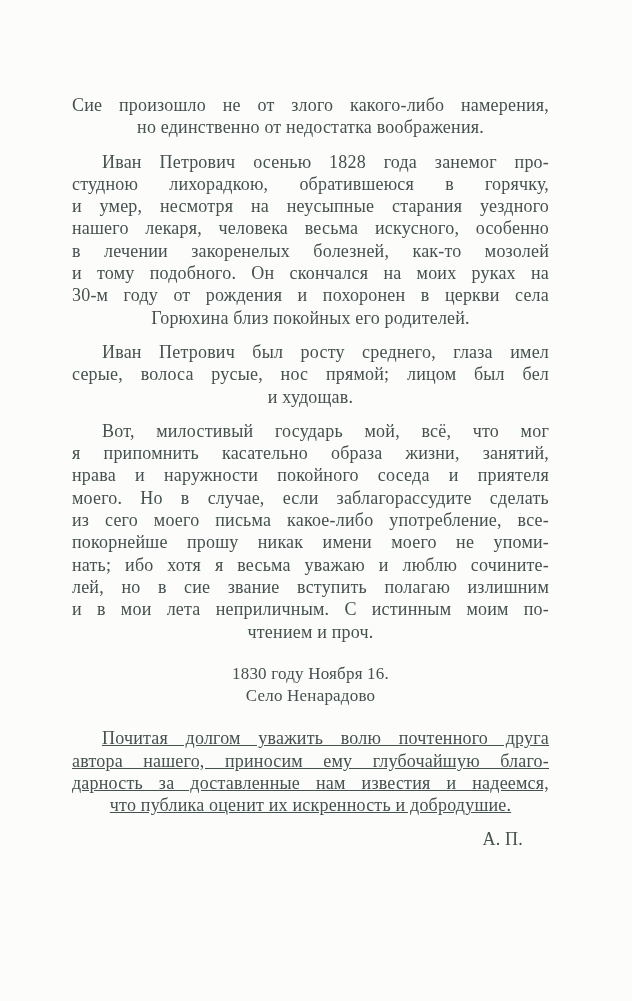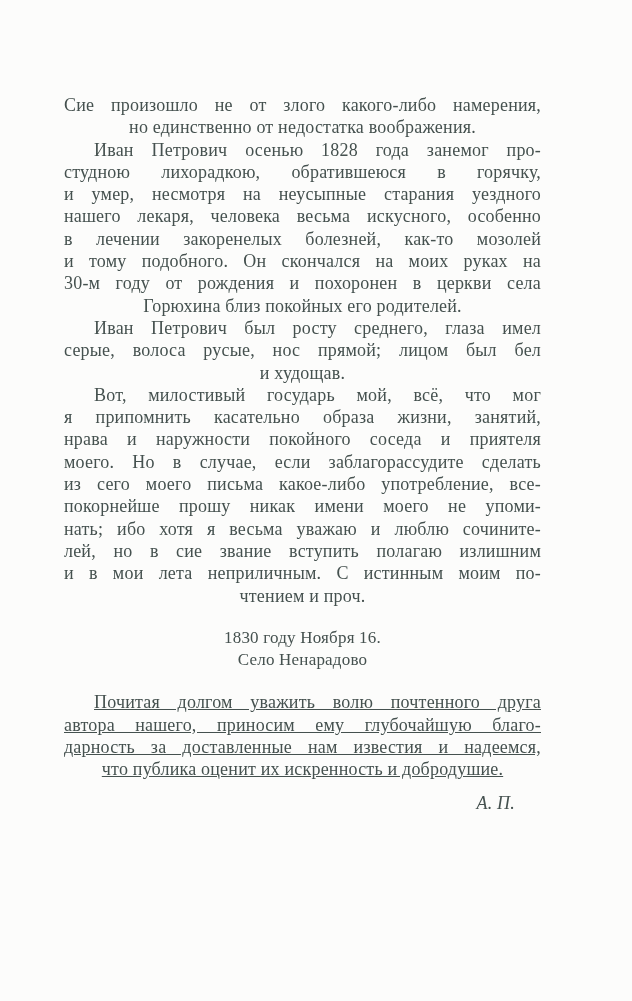--- a/index.html
+++ b/index.html
@@ -13,50 +13,49 @@
     position: relative;
     overflow: hidden;
     font-family: "Liberation Serif", "DejaVu Serif", serif;
   }
   .page {
     position: absolute;
     inset: 0;
   }
   .text-block {
     position: absolute;
-    left: 64px;
+    left: 72px;
     top: 94px;
     width: 477px;
     color: var(--text-color, #45514f);
     font-size: 18px;
     line-height: 22.3px;
     letter-spacing: 0.2px;
   }
   .paragraph { margin: 0; }
   .line {
     white-space: normal;
     text-align: center;
   }
   
   .j {
     text-align: justify;
     text-align-last: justify;
   }
   
-  .ind { text-indent: 30px; }
+  .ind { text-indent: 30px; margin-top: 12px; }
 
   .dateline-block {
     margin-top: 20px;
     font-size: 17px;
     letter-spacing: 0.2px;
   }
   .afterword { margin-top: 20px; text-decoration: underline; }
   .signature {
     margin-top: 11px;
-    font-style: italic;
     text-align: right;
     padding-right: 26px;
   }
 </style>
 </head>
 <body>
 
 <div class="page">
   <div class="text-block">
 

